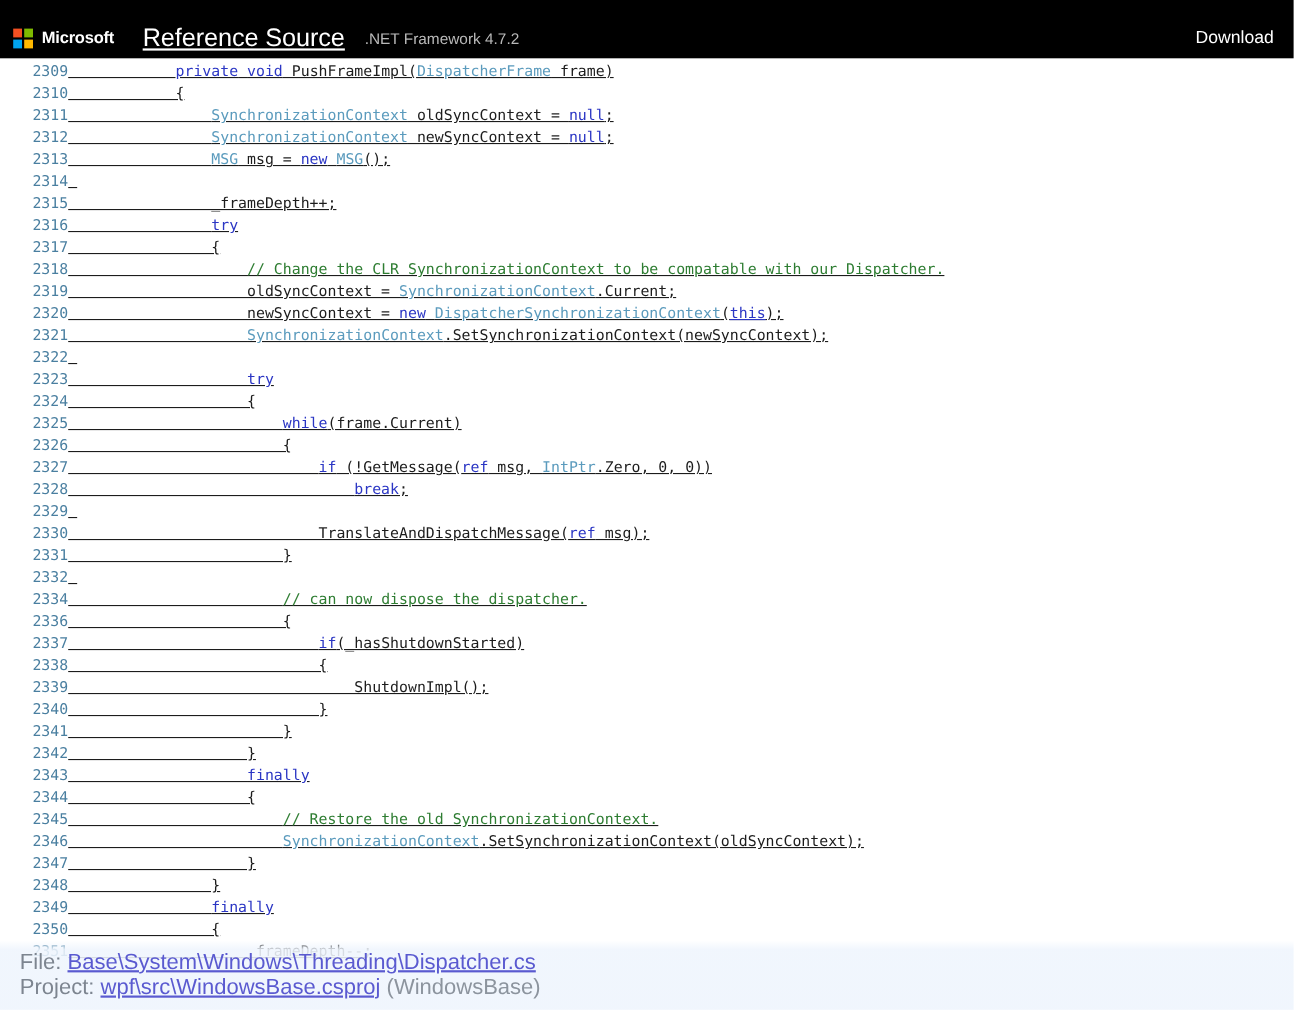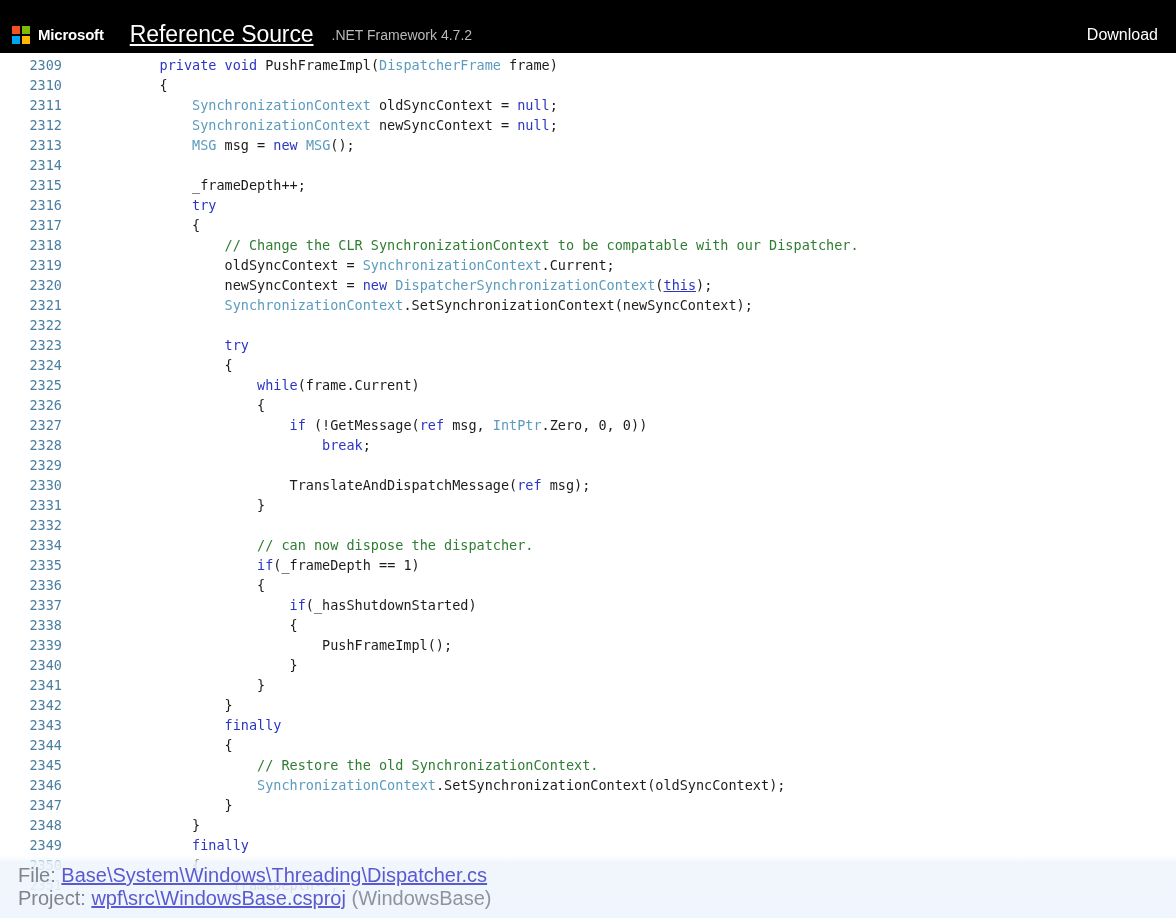--- a/index.html
+++ b/index.html
@@ -101,20 +101,21 @@
     text-align: right;
     padding-right: 8px;
     color: #4a7fa0;
     user-select: none;
     white-space: pre;
   }
   td.src {
     padding-left: 90px;
     white-space: pre;
     color: #1c1c1c;
+    text-decoration: underline;
   }
   .k  { color: #2b36c4; }           
   .t  { color: #5b9bbd; }           
   .c  { color: #2e7d32; }           
   .n  { color: #1c1c1c; }           
   a.lnk-this {
     color: #2b36c4;
     text-decoration: underline;
   }
 
@@ -266,38 +267,34 @@
         </tr>
         <tr>
           <td class="ln">2332</td>
           <td class="src">&nbsp;</td>
         </tr>
         <tr>
           <td class="ln">2334</td>
           <td class="src"><span class="n">                        </span><span class="c">// can now dispose the dispatcher.</span></td>
         </tr>
         <tr>
-          <td class="ln">2335</td>
-          <td class="src"><span class="n">                        </span><span class="k">if</span><span class="n">(_frameDepth == 1)</span></td>
-        </tr>
-        <tr>
           <td class="ln">2336</td>
           <td class="src"><span class="n">                        {</span></td>
         </tr>
         <tr>
           <td class="ln">2337</td>
           <td class="src"><span class="n">                            </span><span class="k">if</span><span class="n">(_hasShutdownStarted)</span></td>
         </tr>
         <tr>
           <td class="ln">2338</td>
           <td class="src"><span class="n">                            {</span></td>
         </tr>
         <tr>
           <td class="ln">2339</td>
-          <td class="src"><span class="n">                                PushFrameImpl();</span></td>
+          <td class="src"><span class="n">                                ShutdownImpl();</span></td>
         </tr>
         <tr>
           <td class="ln">2340</td>
           <td class="src"><span class="n">                            }</span></td>
         </tr>
         <tr>
           <td class="ln">2341</td>
           <td class="src"><span class="n">                        }</span></td>
         </tr>
         <tr>

